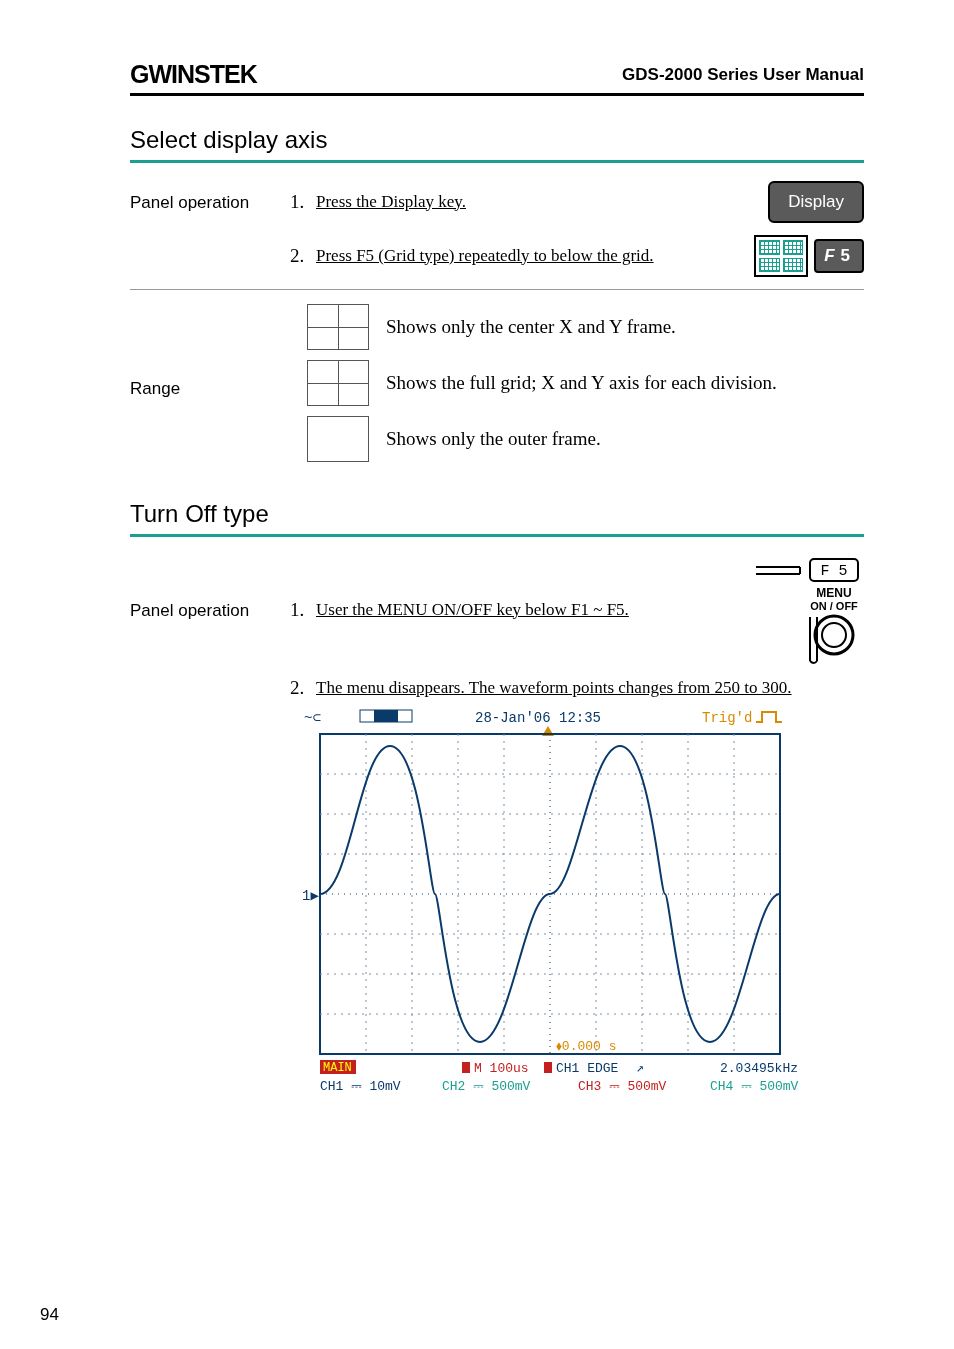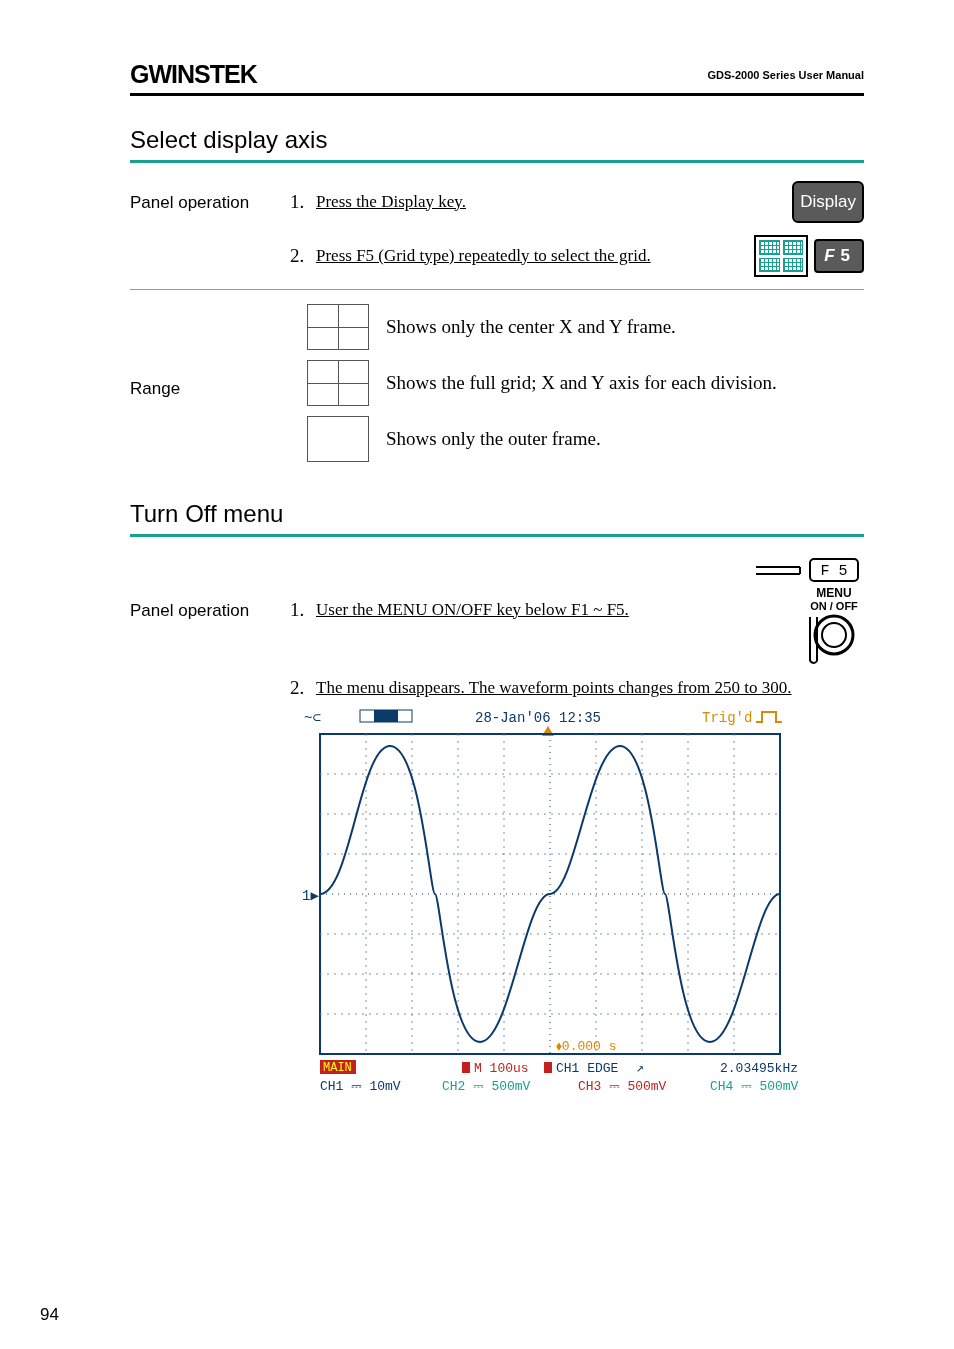--- a/index.html
+++ b/index.html
@@ -25,21 +25,21 @@
   }
   .logo {
     font-family: Arial, sans-serif;
     font-weight: 900;
     font-size: 25px;
     letter-spacing: -1px;
   }
   .manual-title {
     font-family: 'Segoe UI', Arial, sans-serif;
     font-weight: 700;
-    font-size: 11px;
+    font-size: 17px;
   }
   .thick-hr {
     border: none;
     border-top: 3px solid #000;
     margin: 0 0 30px 0;
   }
   .section-heading {
     font-family: 'Segoe UI', Arial, sans-serif;
     font-size: 24px;
     font-weight: 400;
@@ -82,21 +82,21 @@
     flex: 0 0 auto;
     margin-left: 14px;
   }
   
   .display-btn {
     display: inline-block;
     background: #5a5a5a;
     color: #fff;
     font-family: Arial, sans-serif;
     font-size: 17px;
-    padding: 9px 6px;
+    padding: 9px 18px;
     border-radius: 6px;
     border: 2px solid #000;
     margin-left: 13px;
   }
   
   .grid-f5-wrap { display:flex; align-items:center; gap:6px; }
   .grid-icon-box {
     width: 54px; height: 42px; border: 2px solid #000;
     display:flex; flex-direction:column; padding:3px; gap:3px;
     box-sizing:border-box;
@@ -168,21 +168,21 @@
     </div>
     <div class="right-graphic">
       <span class="display-btn">Display</span>
     </div>
   </div>
 
   <div class="row">
     <div class="left-col"></div>
     <div class="mid-col">
       <span class="num">2.</span>
-      <span class="body-text">Press F5 (Grid type) repeatedly to select the grid.</span>
+      <span class="body-text">Press F5 (Grid type) repeatedly to below the grid.</span>
     </div>
     <div class="right-graphic">
       <div class="grid-f5-wrap">
         <div class="grid-icon-box">
           <div class="grid-icon-cellrow">
               <div class="grid-icon-cell"></div>
               <div class="grid-icon-cell"></div>
             </div>
           <div class="grid-icon-cellrow">
               <div class="grid-icon-cell"></div>
@@ -218,21 +218,21 @@
       </div>
       <div class="range-line">
         <div class="range-icon-slot">
             <div class="range-grid-outer"></div>
           </div>
         <div class="range-desc">Shows only the outer frame.</div>
       </div>
     </div>
   </div>
 
-  <div class="section-heading">Turn Off menu</div>
+  <div class="section-heading">Turn Off type</div>
   <hr class="teal-hr">
 
   <div class="row">
     <div class="left-col">Panel operation</div>
     <div class="mid-col">
       <span class="num">1.</span>
       <span class="body-text">User the MENU ON/OFF key below F1 ~ F5.</span>
     </div>
     <div class="right-graphic">
       <svg class="menu-icon-svg" width="110" height="110" viewBox="0 0 110 110">

